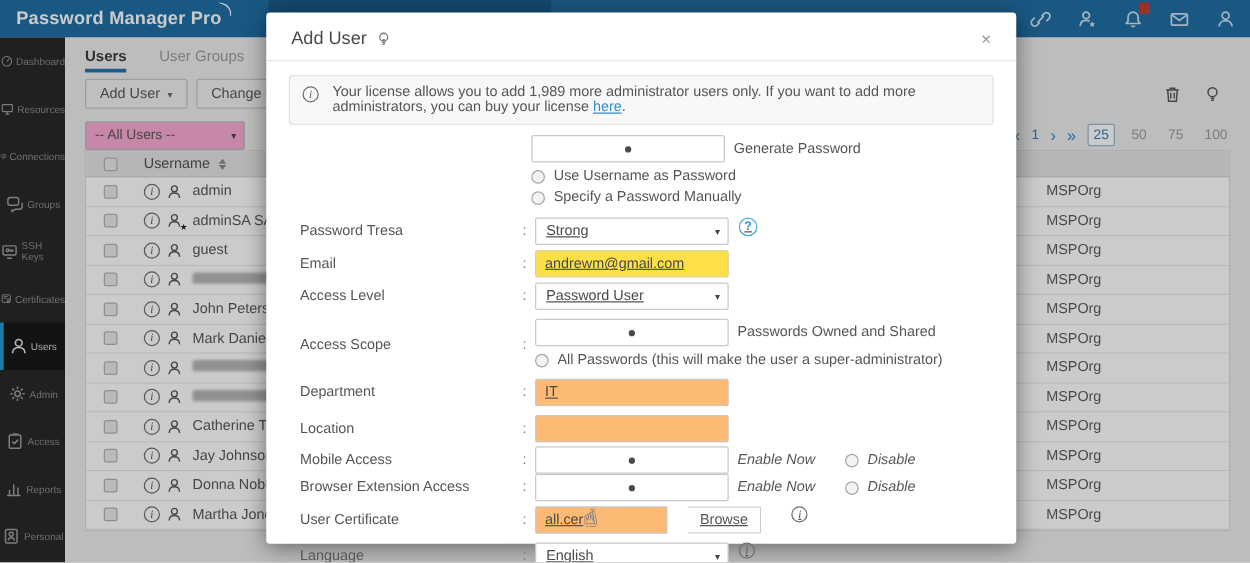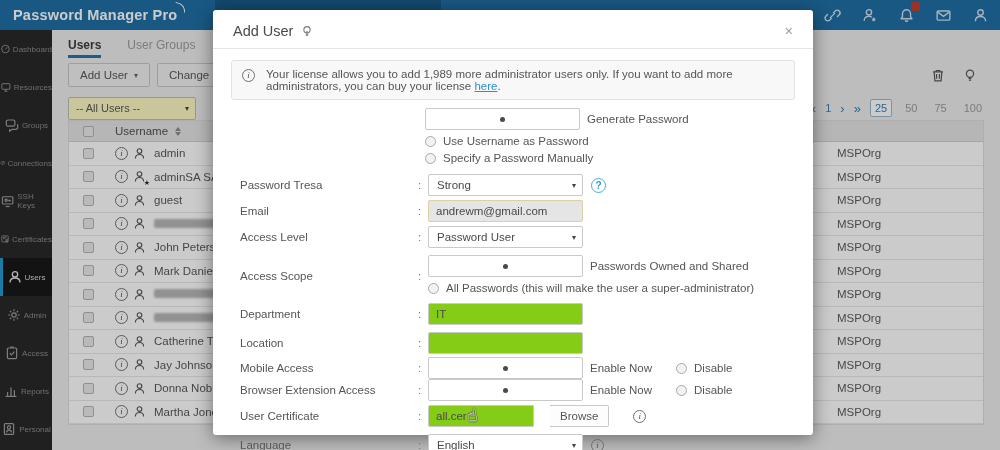--- a/index.html
+++ b/index.html
@@ -27,21 +27,21 @@
   
   .main { position:absolute; top:30px; left:52px; width:948px; height:420px; background:#ededee; z-index:1; }
   .tabs { display:flex; gap:26px; padding:8px 0 0 16px; height:28px; }
   .tab { font-size:12px; color:#9a9a9a; padding-bottom:6px; cursor:pointer; }
   .tab.active { color:#3a3a3a; font-weight:bold; border-bottom:3px solid #1f74ad; }
   .toolbar { display:flex; align-items:center; padding:4px 22px 0 16px; height:30px; }
   .btn { background:#f0f0f0; border:1px solid #c6c6c6; border-radius:2px; color:#555; font-size:11.5px; padding:5px 11px; margin-right:7px; cursor:pointer; display:flex; align-items:center; gap:6px; }
   .btn .caret { font-size:8px; color:#666; }
   .tool-icons { margin-left:auto; display:flex; gap:16px; color:#555; }
   .filter-row { display:flex; align-items:center; padding:8px 14px 0 16px; height:32px; }
-  .filter-sel { width:128px; height:23px; background:#fef9c3; border:1px solid #bdbdbd; border-radius:2px; font-size:11px; color:#555; display:flex; align-items:center; padding:0 7px; position:relative; cursor:pointer; }
+  .filter-sel { width:128px; height:23px; background:#f9a8d4; border:1px solid #bdbdbd; border-radius:2px; font-size:11px; color:#555; display:flex; align-items:center; padding:0 7px; position:relative; cursor:pointer; }
   .filter-sel .caret { position:absolute; right:6px; font-size:8px; color:#444; }
   .pager { margin-left:auto; display:flex; align-items:center; gap:9px; font-size:11px; color:#9a9a9a; }
   .pg-arrow { color:#2e7fb8; font-size:13px; cursor:pointer; line-height:1; }
   .pg-num { color:#2e7fb8; cursor:pointer; }
   .pg-size { cursor:pointer; padding:2px 4px; }
   .pg-size.active { color:#2e7fb8; border:1px solid #9cb9cd; background:#ffffff; border-radius:2px; }
 
   
   .tbl { position:absolute; left:16px; right:16px; top:90px; border:1px solid #dcdcdc; background:#fff; }
   .trow { display:flex; align-items:center; height:23.5px; border-bottom:1px solid #e7e7e7; background:#fff; padding-left:14px; font-size:11.5px; color:#555; }
@@ -71,30 +71,30 @@
   .radio { width:11px; height:11px; border-radius:50%; border:1px solid #a9a9a9; background:#f2f2f2; display:inline-flex; align-items:center; justify-content:center; flex:none; cursor:pointer; }
   .radio.sel { background:#fff; }
   .radio.sel::after { content:""; width:5px; height:5px; border-radius:50%; background:#4a4a4a; }
   .pwopts { margin:2px 0 8px 212px; display:flex; flex-direction:column; gap:5px; }
   .opt { display:flex; align-items:center; gap:7px; }
   .frow { display:flex; align-items:center; padding-left:27px; min-height:26px; }
   .frow.tall { align-items:flex-start; padding-top:2px; }
   .flabel { width:178px; flex:none; color:#555; }
   .fcolon { width:10px; flex:none; color:#777; }
   .fcolon::before { content:":"; }
-  .fctl { display:flex; align-items:center; gap:8px; }
+  .fctl { display:flex; gap:8px;text-decoration:underline; }
   .sel { width:155px; height:22px; border:1px solid #c9c9c9; border-radius:2px; background:#fff; display:flex; align-items:center; padding:0 8px; position:relative; color:#4a4a4a; cursor:pointer; }
   .sel .caret { position:absolute; right:6px; font-size:8px; color:#444; }
-  .inp { width:155px; height:22px; border:1px solid #c9c9c9; border-radius:2px; padding:0 7px; font-size:11.5px; color:#4a4a4a; font-family:"Liberation Sans", sans-serif; background:#84cc16; }
-  .inp.cream { background:#e5e5e5; border-color:#ddd0a7; }
+  .inp { width:155px; height:22px; border:1px solid #c9c9c9; border-radius:2px; padding:0 7px; font-size:11.5px; color:#4a4a4a; font-family:"Liberation Sans", sans-serif; background:#fdba74; }
+  .inp.cream { background:#fde047; border-color:#ddd0a7; }
   .inp.short { width:106px; border-radius:2px 0 0 2px; }
   .browse { height:22px; border:1px solid #c9c9c9; border-left:none; background:#fdfdfd; border-radius:0 2px 2px 0; font-size:11.5px; color:#555; padding:0 10px; cursor:pointer; display:flex; align-items:center; }
   .help-q { width:15px; height:15px; border:1.4px solid #49abdd; color:#2f9ad0; border-radius:50%; font-size:10px; display:flex; align-items:center; justify-content:center; font-weight:bold; cursor:pointer; }
   .stack { display:flex; flex-direction:column; gap:5px; padding:3px 0 5px; }
-  .inline-opts { display:flex; align-items:center; gap:7px; }
+  .inline-opts { display:flex; align-items:center; gap:7px;font-style:italic; }
   .inline-opts .gap { width:10px; }
 
   .cursor { position:absolute; left:467px; top:405px; z-index:30; font-family:"DejaVu Sans", sans-serif; font-size:17px; color:#fff; text-shadow:-1px 0 #555, 1px 0 #555, 0 -1px #555, 0 1.5px #555; transform:rotate(-6deg); pointer-events:none; }
 
   svg { display:block; }
 </style>
 </head>
 <body>
 
 <div class="stage">
@@ -153,33 +153,33 @@
       <span class="lbl">Dashboard</span>
     </div>
     <div class="side-item">
       <svg width="16" height="16" viewBox="0 0 16 16" fill="none" stroke="currentColor" stroke-width="1.2">
           <rect x="2.5" y="3.5" width="11" height="7.6" rx="1"></rect>
           <path d="M6 13.8h4M8 11.4v2.2"></path>
         </svg>
       <span class="lbl">Resources</span>
     </div>
     <div class="side-item">
+      <svg width="16" height="16" viewBox="0 0 16 16" fill="none" stroke="currentColor" stroke-width="1.2">
+          <rect x="2.5" y="3.5" width="11" height="7.6" rx="1"></rect>
+          <path d="M6 13.8h4"></path>
+          <path d="M6.5 9.2l2-.4 3.4-3.4-1.4-1.4-3.4 3.4z"></path>
+        </svg>
+      <span class="lbl">Connections</span>
+    </div>
+    <div class="side-item">
       <svg width="16" height="16" viewBox="0 0 16 16" fill="none" stroke="currentColor" stroke-width="1.2" stroke-linejoin="round">
           <rect x="2.3" y="3" width="8.6" height="6.2" rx="1.8"></rect>
           <path d="M13.7 7.2v3.3a1.8 1.8 0 0 1-1.8 1.8H8.2l-2.6 2v-2"></path>
         </svg>
       <span class="lbl">Groups</span>
-    </div>
-    <div class="side-item">
-      <svg width="16" height="16" viewBox="0 0 16 16" fill="none" stroke="currentColor" stroke-width="1.2">
-          <rect x="2.5" y="3.5" width="11" height="7.6" rx="1"></rect>
-          <path d="M6 13.8h4"></path>
-          <path d="M6.5 9.2l2-.4 3.4-3.4-1.4-1.4-3.4 3.4z"></path>
-        </svg>
-      <span class="lbl">Connections</span>
     </div>
     <div class="side-item">
       <svg width="16" height="16" viewBox="0 0 16 16" fill="none" stroke="currentColor" stroke-width="1.2">
           <rect x="2.5" y="3.5" width="11" height="7.6" rx="1"></rect>
           <path d="M6 13.8h4"></path>
           <circle cx="6.4" cy="7.2" r="1.2"></circle>
           <path d="M7.6 7.2h3.4M9.6 7.2v1.4M11 7.2v1.1"></path>
         </svg>
       <span class="lbl">SSH Keys</span>
     </div>

